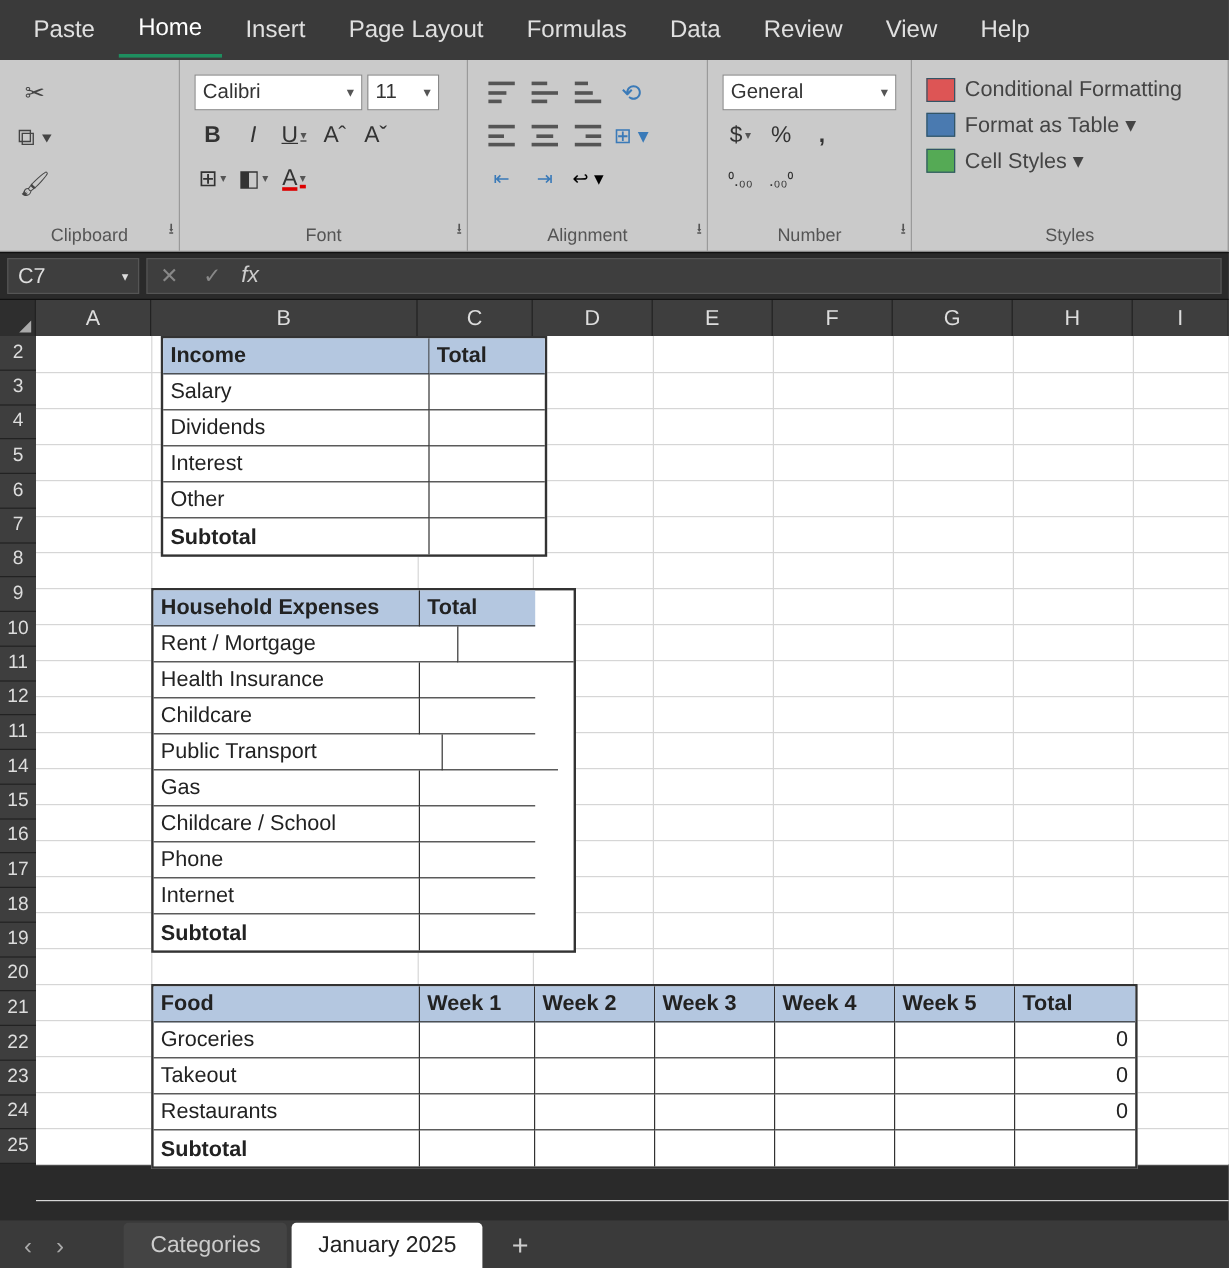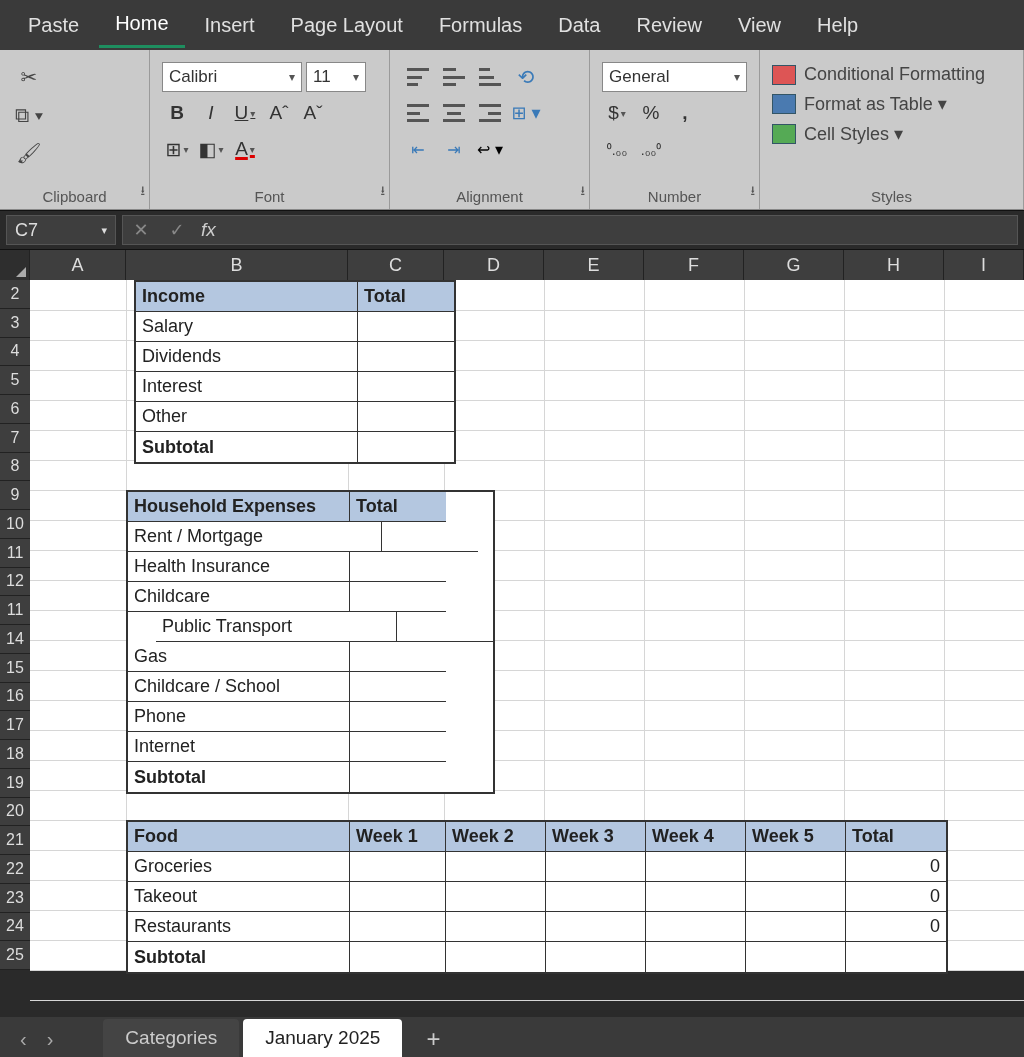--- a/index.html
+++ b/index.html
@@ -372,21 +372,21 @@
           </div>
           <div class="trow">
             <div class="tcell" style="width: 222px;">Health Insurance</div>
             <div class="tcell" style="width: 96px;"></div>
           </div>
           <div class="trow">
             <div class="tcell" style="width: 222px;">Childcare</div>
             <div class="tcell" style="width: 96px;"></div>
           </div>
           <div class="trow">
-            <div class="tcell" style="width: 241px; margin-left: 28px;">Public Transport</div>
+            <div class="tcell" style="width: 241px;">Public Transport</div>
             <div class="tcell" style="width: 96px;"></div>
           </div>
           <div class="trow">
             <div class="tcell" style="width: 222px;">Gas</div>
             <div class="tcell" style="width: 96px;"></div>
           </div>
           <div class="trow">
             <div class="tcell" style="width: 222px;">Childcare / School</div>
             <div class="tcell" style="width: 96px;"></div>
           </div>

